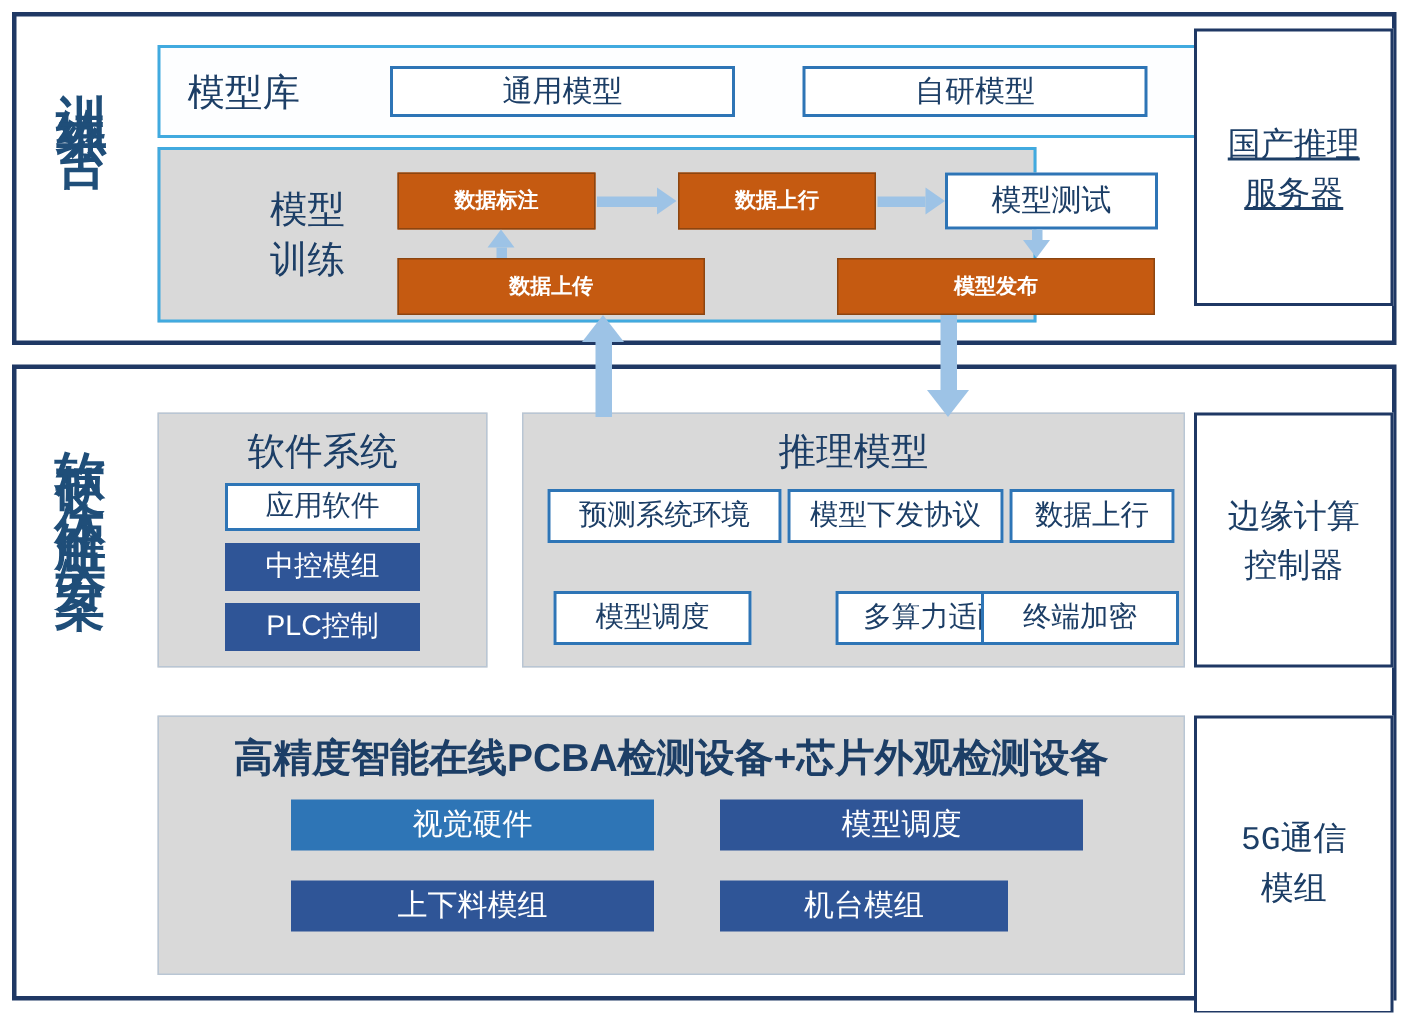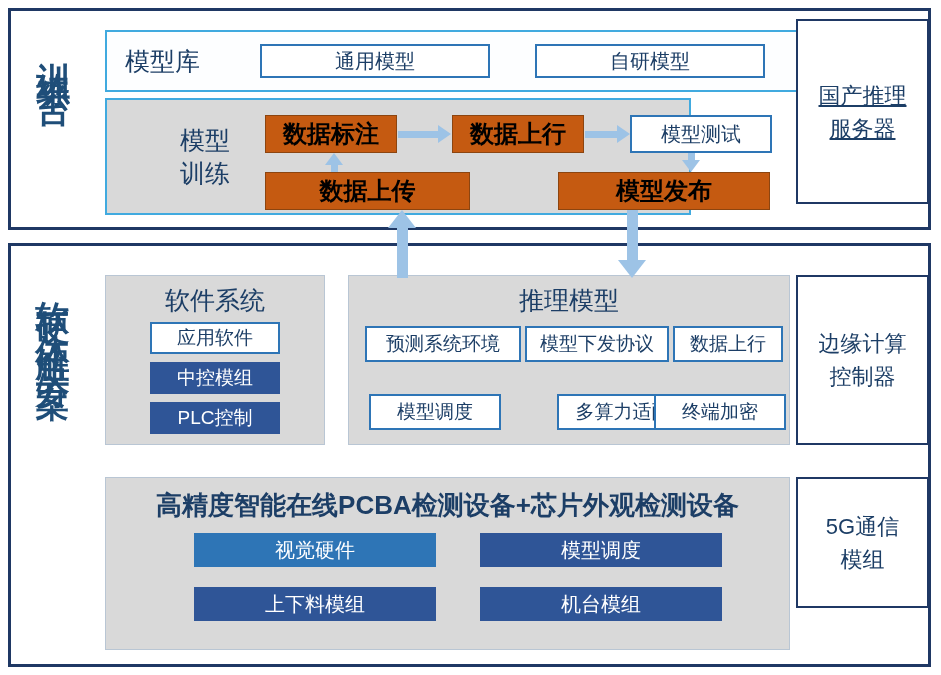--- a/index.html
+++ b/index.html
@@ -15,21 +15,21 @@
   .vlabel{position:absolute; writing-mode:vertical-rl; text-orientation:upright;
           font-weight:bold; font-size:34px; color:var(--blue-title); line-height:1;}
   .panel{position:absolute;}
   .gray-panel{background:var(--gray-fill); border:1px solid #B9C6D4;}
   .lightblue-panel{border:2px solid var(--light-blue-border);}
   .panel-label{color:var(--navy-text); font-size:25px;}
   .vcenter-label{position:absolute; top:0; height:100%; display:flex; align-items:center;}
   .hcenter-label{position:absolute; left:0; width:100%; text-align:center;}
   .box{position:absolute; display:flex; align-items:center; justify-content:center; text-align:right; line-height:1.1;}
   .white-box{background:#fff; border:2px solid var(--white-box-border); color:var(--navy-text); font-size:19px;}
-  .orange-box{background:var(--orange); border:1px solid var(--orange-border); color:#000000; font-weight:bold; font-size:24px;}
+  .orange-box{background:var(--orange); border:1px solid var(--orange-border); color:#ffffff; font-weight:bold; font-size:14px;}
   .blue-box{background:var(--dark-blue-fill); color:#fff; font-size:20px;}
   .bright-blue-box{background:var(--bright-blue-fill); color:#fff; font-size:20px;}
   .side-box{position:absolute; background:#fff; border:2px solid var(--navy-border); color:var(--navy-text);
             font-size:22px; display:flex; flex-direction:column; align-items:center; justify-content:center; line-height:1.5; text-align:center;}
   .arrow-h{position:absolute; display:flex; align-items:center;}
   .arrow-h .bar{flex:1; height:7px; background:var(--arrow-blue);}
   .arrow-h .head{width:0; height:0; border-top:9px solid transparent; border-bottom:9px solid transparent; border-left:13px solid var(--arrow-blue);}
   .arrow-v{position:absolute; display:flex; flex-direction:column; align-items:center; z-index:5;}
   .arrow-v .bar{width:7px; flex:1; background:var(--arrow-blue);}
   .arrow-v .head-up{width:0; height:0; border-left:9px solid transparent; border-right:9px solid transparent; border-bottom:12px solid var(--arrow-blue);}
@@ -132,22 +132,22 @@
     <div class="side-box" style="left:785px; top:29px; width:133px; height:170px;">
       <div>边缘计算</div>
       <div>控制器</div>
     </div>
 
     <div class="panel gray-panel" style="left:94px; top:231px; width:685px; height:173px;">
       <div class="hcenter-label eq-title" style="top:10px; text-align:center;">高精度智能在线PCBA检测设备+芯片外观检测设备</div>
       <div class="box bright-blue-box" style="left:88px; top:55px; width:242px; height:34px;">视觉硬件</div>
       <div class="box blue-box" style="left:374px; top:55px; width:242px; height:34px;">模型调度</div>
       <div class="box blue-box" style="left:88px; top:109px; width:242px; height:34px;">上下料模组</div>
-      <div class="box blue-box" style="left:374px; top:109px; width:242px; height:34px;">机台模组</div>
+      <div class="box blue-box" style="left:374px; top:109px; width:192px; height:34px;">机台模组</div>
     </div>
 
-    <div class="side-box" style="left:785px; top:231px; width:133px; height:131px;">
+    <div class="side-box" style="left:785px; top:231px; width:133px; height:199px;font-family:Liberation Mono, monospace;">
       <div>5G通信</div>
       <div>模组</div>
     </div>
   </div>
 
 </div>
 
 </body></html>

